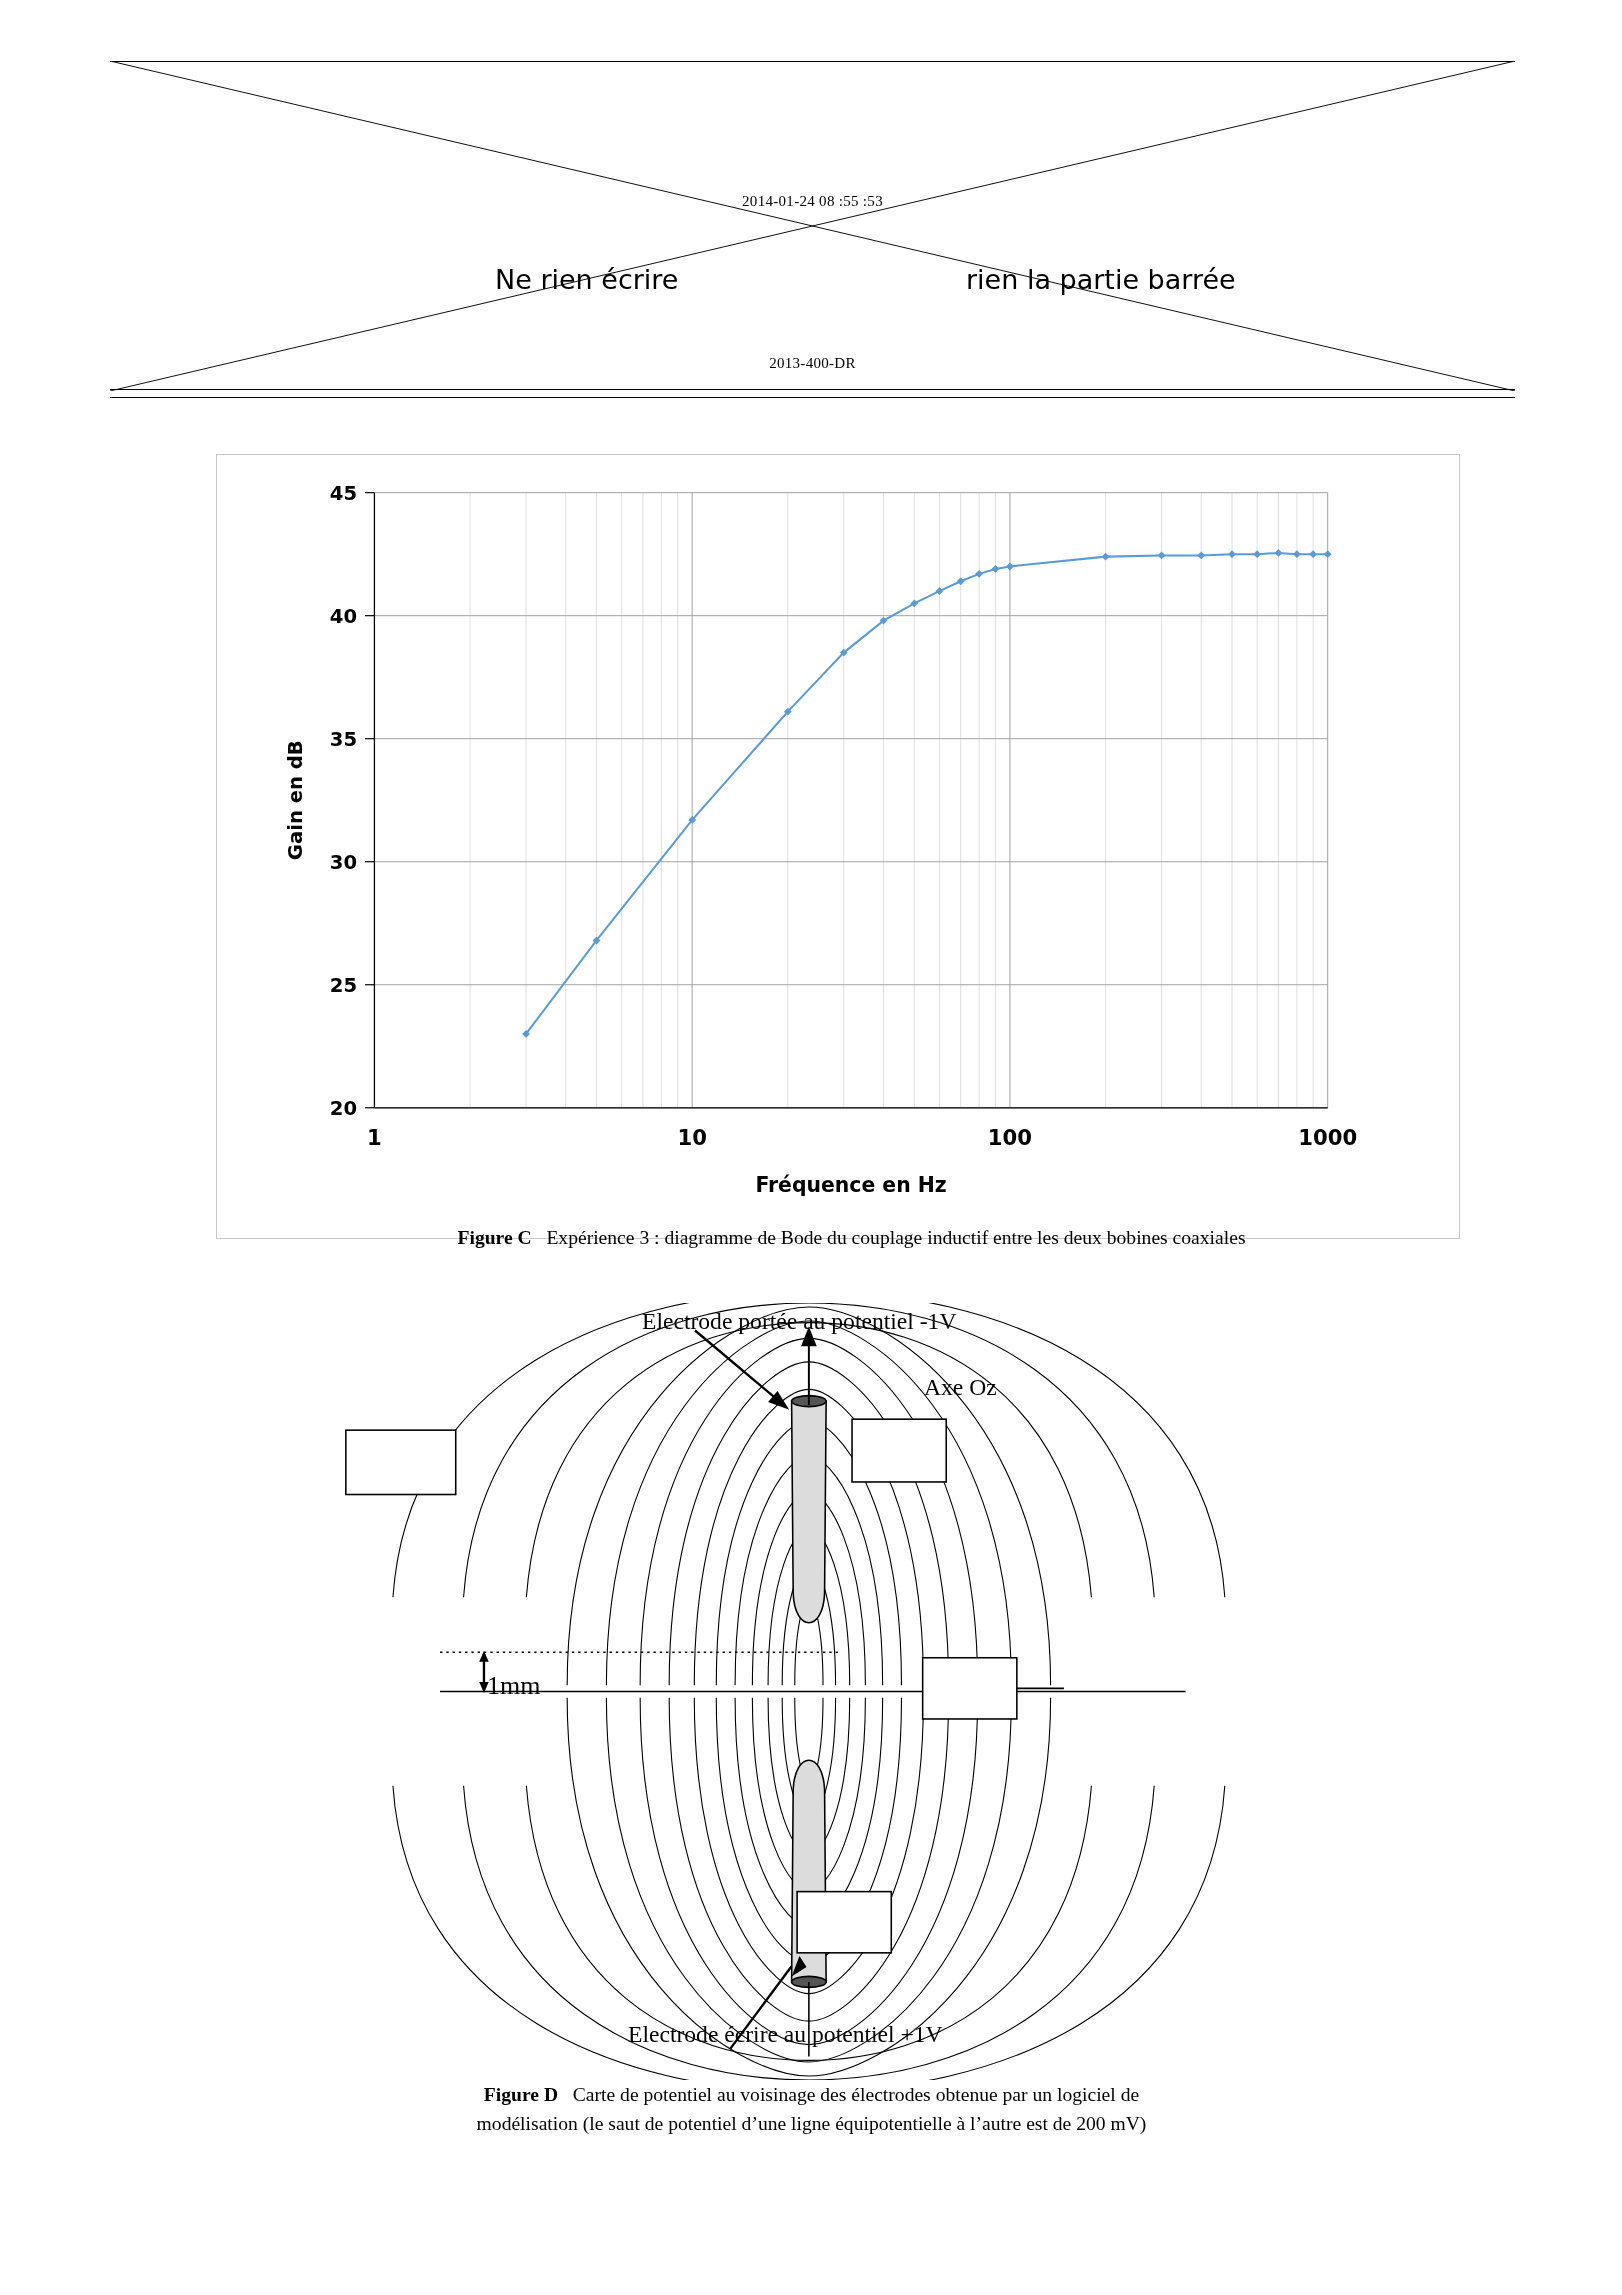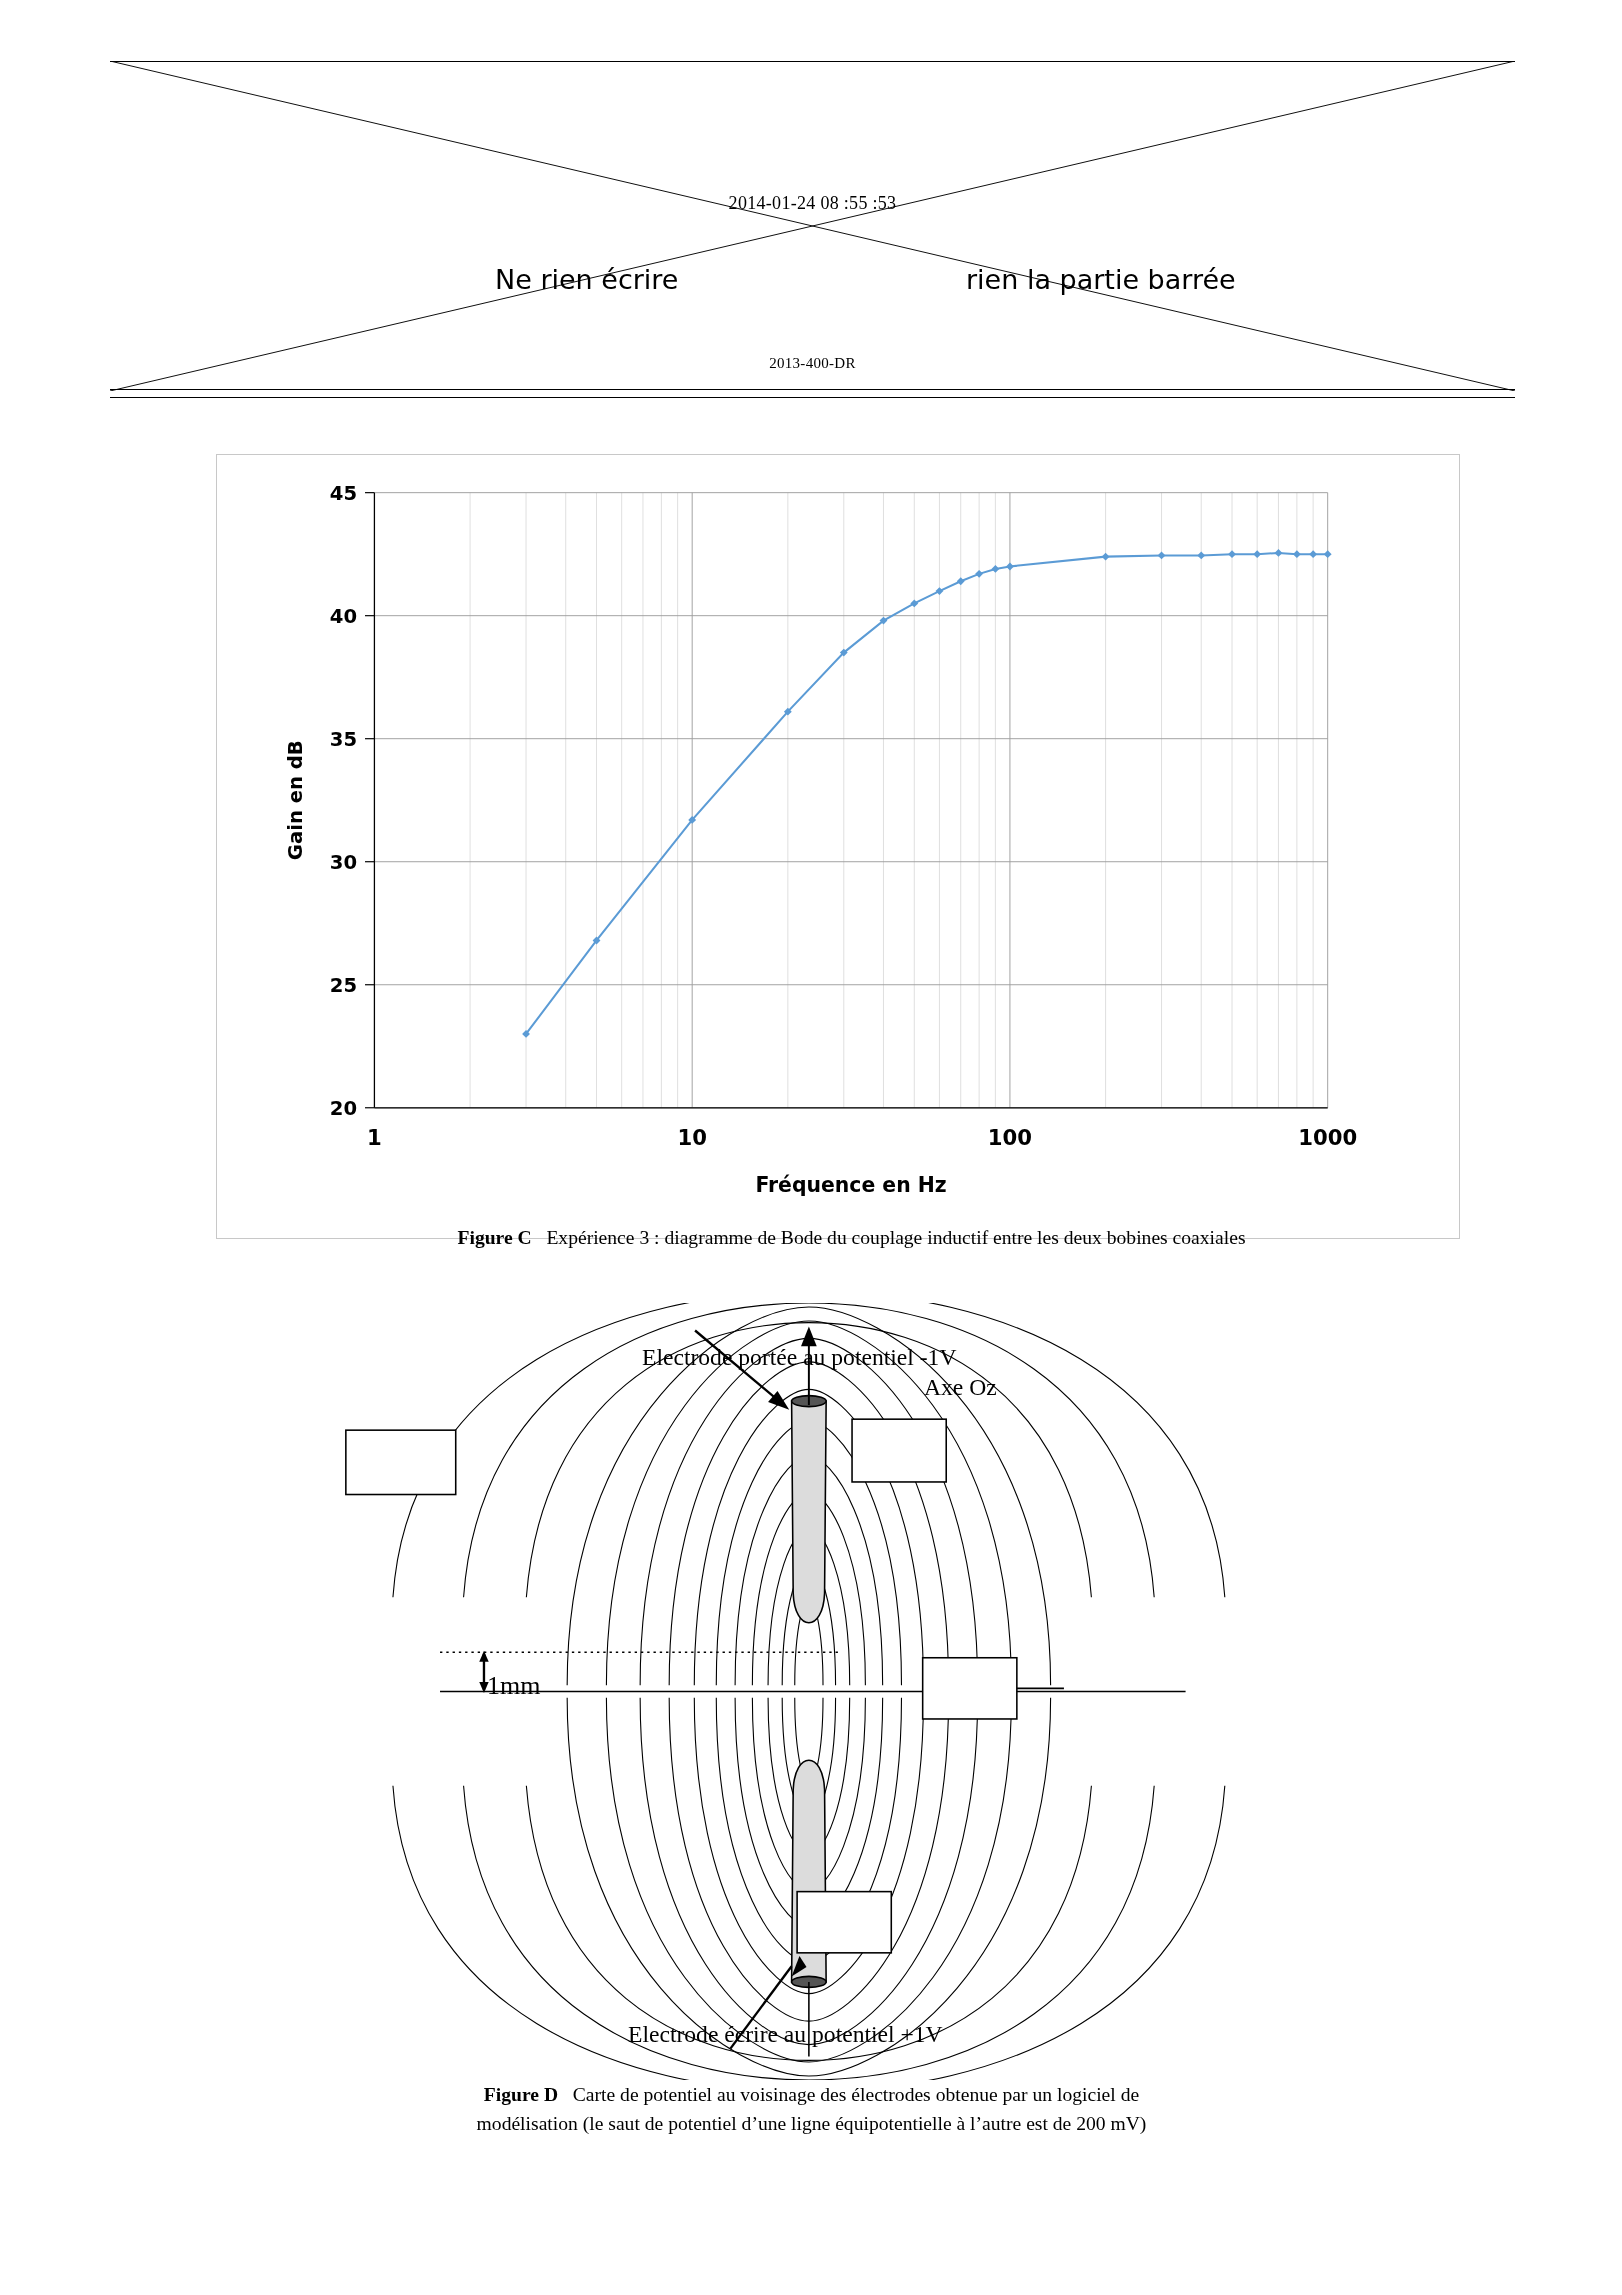--- a/index.html
+++ b/index.html
@@ -39,21 +39,21 @@
     left: 0; top: 0;
     width: 1405px;
     height: 330px;
   }
   .hdr-date {
     position: absolute;
     top: 132px;
     left: 0;
     width: 100%;
     text-align: center;
-    font-size: 18px;
+    font-size: 15px;
     letter-spacing: 0.3px;
   }
   .hdr-ref {
     position: absolute;
     top: 294px;
     left: 0;
     width: 100%;
     text-align: center;
     font-size: 15px;
     letter-spacing: 0.3px;
@@ -106,21 +106,21 @@
     height: 777px;
   }
   .map-svg { display: block; }
 
   .map-label {
     position: absolute;
     font-size: 23.6px;
     font-family: "Liberation Serif", serif;
     white-space: nowrap;
   }
-  #label-top-electrode { left: 642px; top: 1308px; margin-top: 36px; }
+  #label-top-electrode { left: 642px; top: 1308px; }
   #label-axis { left: 924px; top: 1374px; }
   #label-bottom-electrode { left: 628px; top: 2021px; }
   #label-1mm { left: 487px; top: 1671px; font-size: 26px; }
 
   #caption-d {
     top: 2080px;
     line-height: 1.5;
   }
   #caption-d .cap-line {
     display: block;

